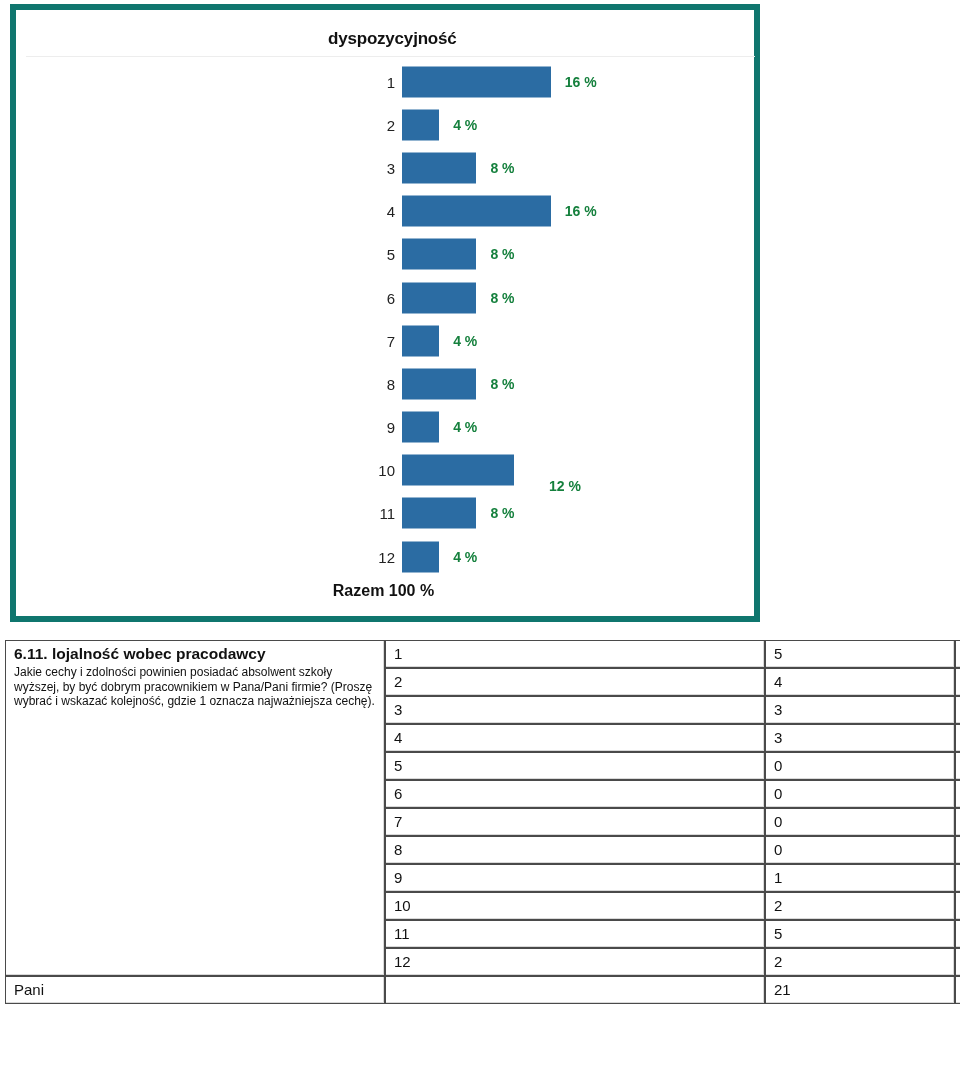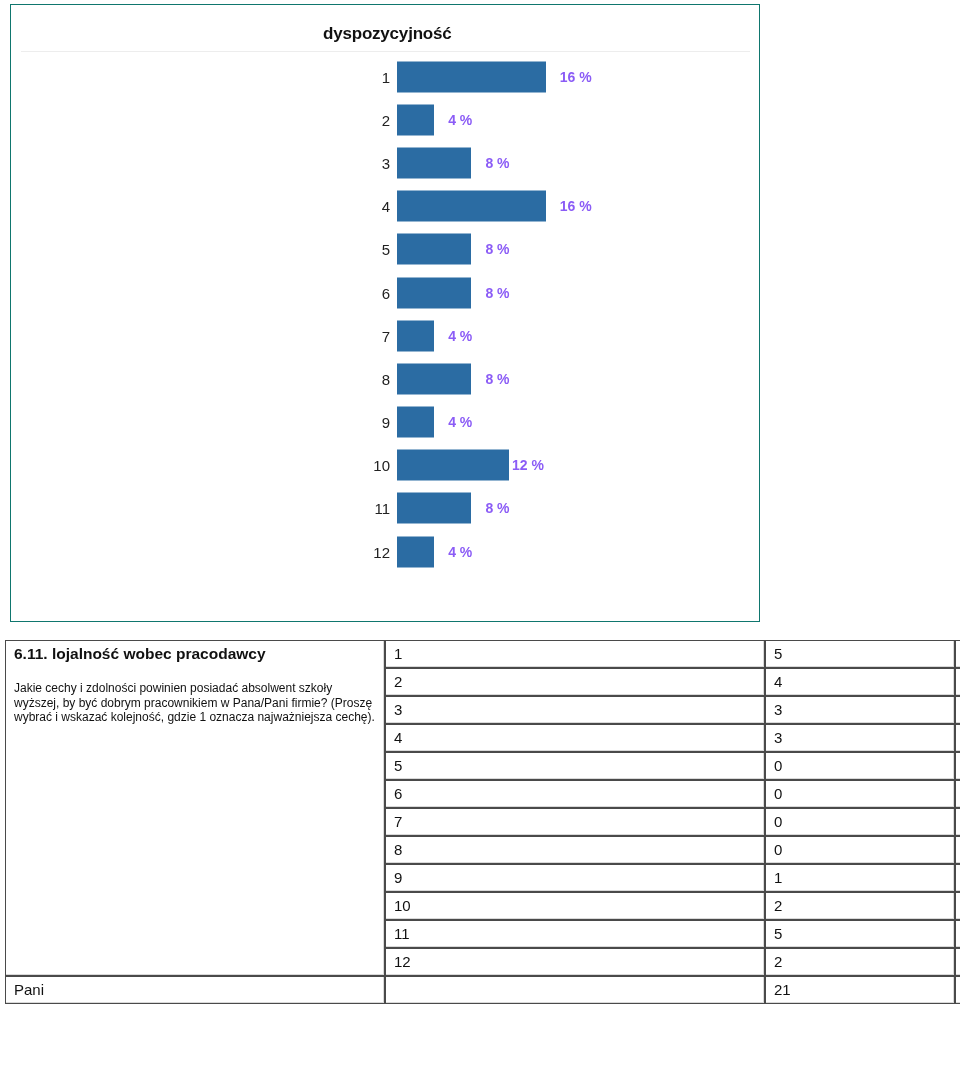--- a/index.html
+++ b/index.html
@@ -16,21 +16,21 @@
     overflow: hidden;
   }
 
   
   #chart-panel {
     position: absolute;
     left: 10px;
     top: 4px;
     width: 750px;
     height: 618px;
-    border: 1px solid #0f766e;
+    border: 6px solid #0f766e;
     box-sizing: border-box;
     background: #ffffff;
   }
   #chart-title {
     position: absolute;
     left: 312px;
     top: 19px;
     font-size: 17px;
     font-weight: bold;
     letter-spacing: -0.2px;
@@ -73,21 +73,21 @@
     transform: translateY(-50%);
     height: 31px;
     background: #2b6ca3;
   }
   .bar-val {
     position: absolute;
     top: 50%;
     transform: translateY(-50%);
     font-size: 14px;
     font-weight: bold;
-    color: #8b5cf6;
+    color: #15803d;
     white-space: nowrap;
   }
   #chart-total {
     position: absolute;
     left: 0;
     top: 572px;
     width: 735px;
     text-align: center;
     font-size: 16px;
     font-weight: bold;
@@ -122,21 +122,21 @@
   td.col-qtext  { width: 380px; vertical-align: top; }
 
   #question-cell {
     line-height: 1.22;
     padding: 6px 8px 6px 9px;
   }
   #question-heading {
     font-weight: bold;
     font-size: 15.5px;
     display: block;
-    margin-bottom: 17px;
+    margin-bottom: 1px;
   }
   #question-body {
     font-size: 12px;
     display: block;
   }
   .suma-cell { font-size: 15px; }
 </style>
 </head>
 <body>
 
@@ -185,33 +185,34 @@
         <span class="bar-val" style="left: 474.4px;">8 %</span>
       </div>
       <div class="bar-row">
         <span class="bar-cat">9</span>
         <div class="bar-rect" style="width: 37.2px; background: rgb(43, 108, 163);"></div>
         <span class="bar-val" style="left: 437.2px;">4 %</span>
       </div>
       <div class="bar-row">
         <span class="bar-cat">10</span>
         <div class="bar-rect" style="width: 111.6px; background: rgb(43, 108, 163);"></div>
-        <span class="bar-val" style="left: 501px;">12 %</span>
+        <span class="bar-val" style="left: 533px; margin-top: 16px;">12 %</span>
       </div>
       <div class="bar-row">
         <span class="bar-cat">11</span>
         <div class="bar-rect" style="width: 74.4px; background: rgb(43, 108, 163);"></div>
         <span class="bar-val" style="left: 474.4px;">8 %</span>
       </div>
       <div class="bar-row">
         <span class="bar-cat">12</span>
         <div class="bar-rect" style="width: 37.2px; background: rgb(43, 108, 163);"></div>
         <span class="bar-val" style="left: 437.2px;">4 %</span>
       </div>
     </div>
+  <div id="chart-total">Razem 100 %</div>
 </div>
 
 <table id="qtable">
   <tbody id="qtable-body">
       <tr>
         <td class="col-qtext" id="question-cell" rowspan="12">
           <span id="question-heading">6.11. lojalność wobec pracodawcy</span>
           <span id="question-body">Jakie cechy i zdolności powinien posiadać absolwent szkoły wyższej, by być dobrym pracownikiem w Pana/Pani firmie? (Proszę wybrać i wskazać kolejność, gdzie 1 oznacza najważniejsza cechę).</span>
         </td>
         <td class="col-rank">1</td>

